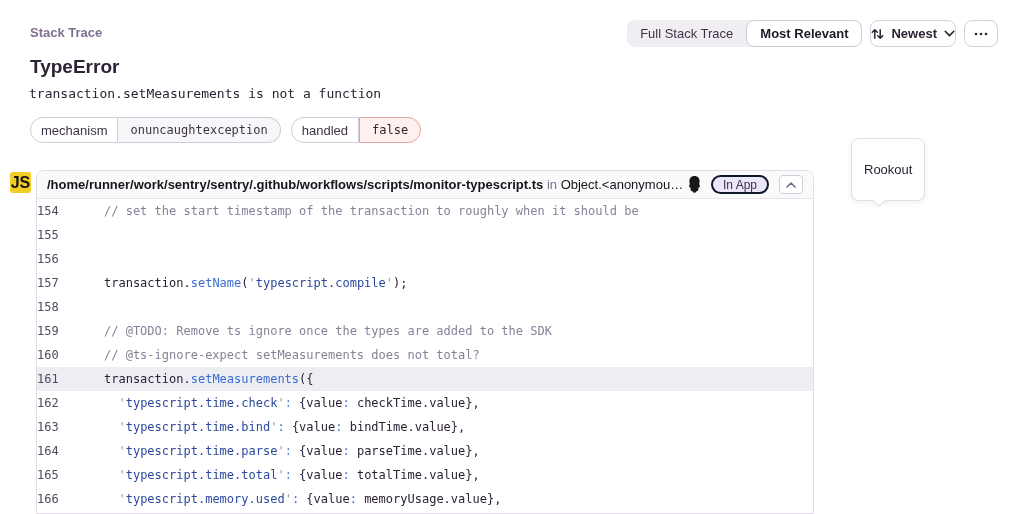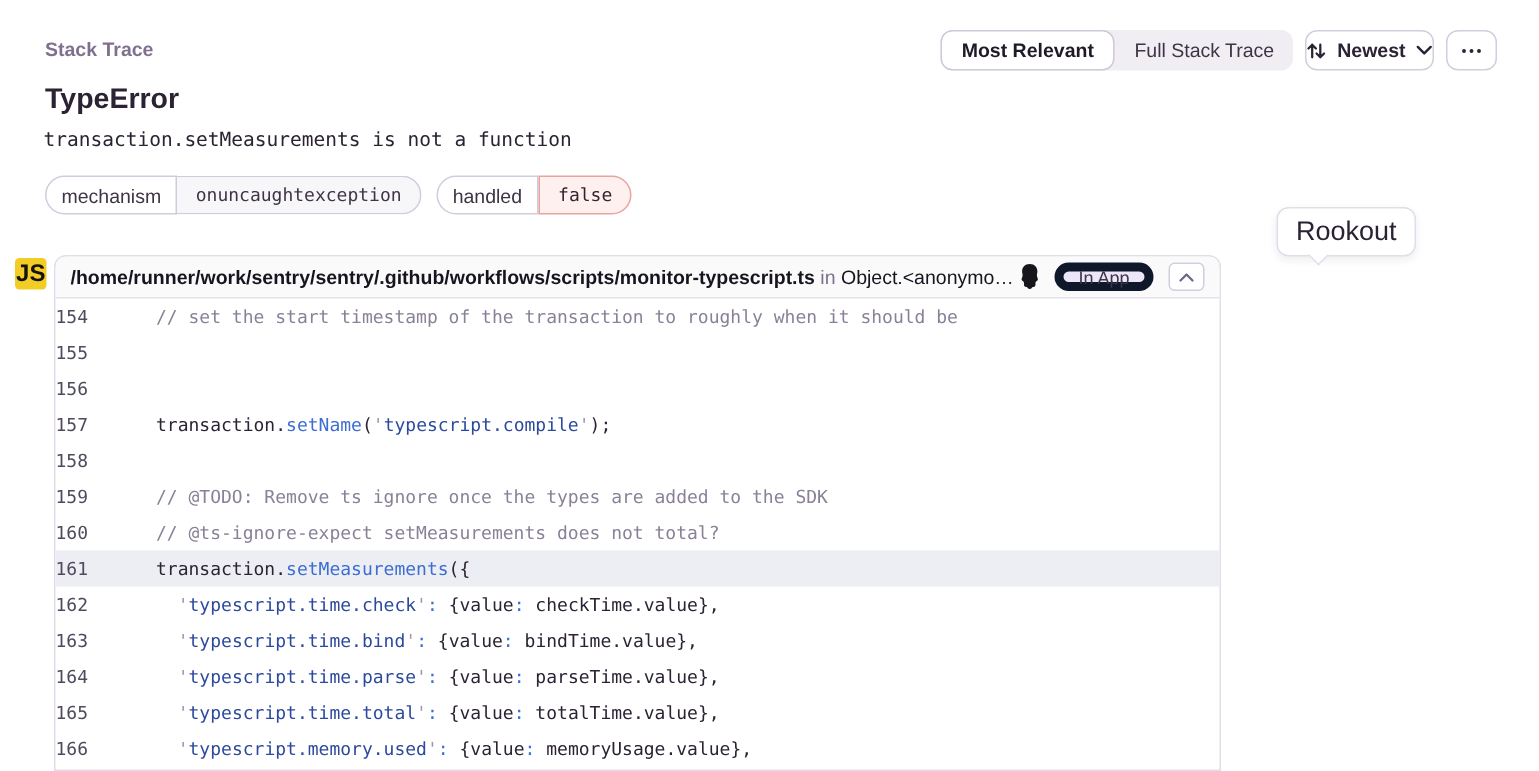--- a/index.html
+++ b/index.html
@@ -20,36 +20,36 @@
   .error-msg { position:absolute; left:29px; top:86px; font-size:13px; font-family:"DejaVu Sans Mono", monospace; color:#2b2233; }
 
   
   .tags { position:absolute; left:30px; top:117px; display:flex; gap:10px; }
   .tag { display:flex; height:26px; font-size:13px; }
   .tag .key { display:flex; align-items:center; padding:0 10px; border:1px solid #d2cbdb; border-radius:13px 0 0 13px; background:#fff; color:#3e3446; }
   .tag .val { display:flex; align-items:center; padding:0 12px; border:1px solid #d2cbdb; border-left:none; border-radius:0 13px 13px 0; background:#f7f6f9; font-family:"DejaVu Sans Mono", monospace; font-size:12px; color:#3e3446; }
   .tag .val.error { background:#fdf0ee; border:1px solid #e7a5a0; color:#30242e; }
 
   
-  .tooltip { position:absolute; left:851px; top:138px; background:#fff; border:1px solid #e2dde8; border-radius:8px; padding:5px 12px; font-size:18px; color:#2b2233; box-shadow:0 2px 6px rgba(40,30,60,.08); z-index:5; }
+  .tooltip { position:absolute; left:851px; top:138px; background:#fff; border:1px solid #e2dde8; border-radius:8px; padding:23px 12px; font-size:13px; color:#2b2233; box-shadow:0 2px 6px rgba(40,30,60,.08); z-index:5; }
   .tooltip::after { content:""; position:absolute; left:22px; bottom:-5px; width:9px; height:9px; background:#fff; border-right:1px solid #e2dde8; border-bottom:1px solid #e2dde8; transform:rotate(45deg); }
 
   
   .js-badge { position:absolute; left:10px; top:172px; width:21px; height:21px; background:#f2cd26; color:#15130d; font-size:16px; font-weight:800; display:flex; align-items:center; justify-content:center; border-radius:3px; }
 
   
   .frame { position:absolute; left:36px; top:170px; width:778px; height:344px; border:1px solid #e2dde8; border-radius:8px 8px 0 0; background:#fff; overflow:hidden; }
   .frame-header { display:flex; align-items:center; height:28px; background:#fafafa; border-bottom:1px solid #e7e2ec; padding:0 10px; font-size:13px; white-space:nowrap; }
   .path-wrap { flex:1; overflow:hidden; text-overflow:ellipsis; }
   .path { font-weight:600; color:#18141f; }
   .dim { color:#80708f; }
   .func { color:#18141f; }
   .lineno { font-weight:600; color:#18141f; }
   .frame-header-right { display:flex; align-items:center; gap:10px; }
-  .in-app { display:flex; align-items:center; height:19px; padding:0 10px; border:6px solid #0f172a; background:#ece6f9; border-radius:10px; font-size:12px; color:#3e3446; }
+  .in-app { display:flex; align-items:center; height:19px; padding:0 10px; border:2px solid #0f172a; background:#ece6f9; border-radius:10px; font-size:12px; color:#3e3446; }
   .collapse-btn { width:24px; height:19px; display:flex; align-items:center; justify-content:center; background:#fff; border:1px solid #d4cdde; border-radius:4px; cursor:pointer; }
 
   
   .code-rows { font-family:"DejaVu Sans Mono", monospace; font-size:12px; }
   .code-row { display:flex; height:24px; line-height:24px; }
   .code-row.active { background:#edeef3; }
   .ln { width:40px; flex:none; text-align:left; padding-right:8px; color:#514a5e; }
   .code { margin-left:27px; white-space:pre; }
   .tk-p { color:#2b2233; }
   .tk-c { color:#8a8198; }
@@ -61,22 +61,22 @@
 </style>
 </head>
 <body>
 
 <div class="canvas">
 
   <div class="section-title">Stack Trace</div>
 
   <div class="controls">
     <div class="seg-control">
+      <div class="seg">Full Stack Trace</div>
       <div class="seg active">Most Relevant</div>
-      <div class="seg">Full Stack Trace</div>
     </div>
     <div class="btn">
       <span>
         <svg width="13" height="12" viewBox="0 0 13 12" fill="none" stroke="#2b2233" stroke-width="1.5" stroke-linecap="round" stroke-linejoin="round">
           <path d="M3.8 10.2V1.8M3.8 1.8L1.3 4.3M3.8 1.8l2.5 2.5"></path>
           <path d="M9.2 1.8v8.4m0 0L6.7 7.7m2.5 2.5l2.5-2.5"></path>
         </svg>
       </span>
       <span>Newest</span>
       <span>

